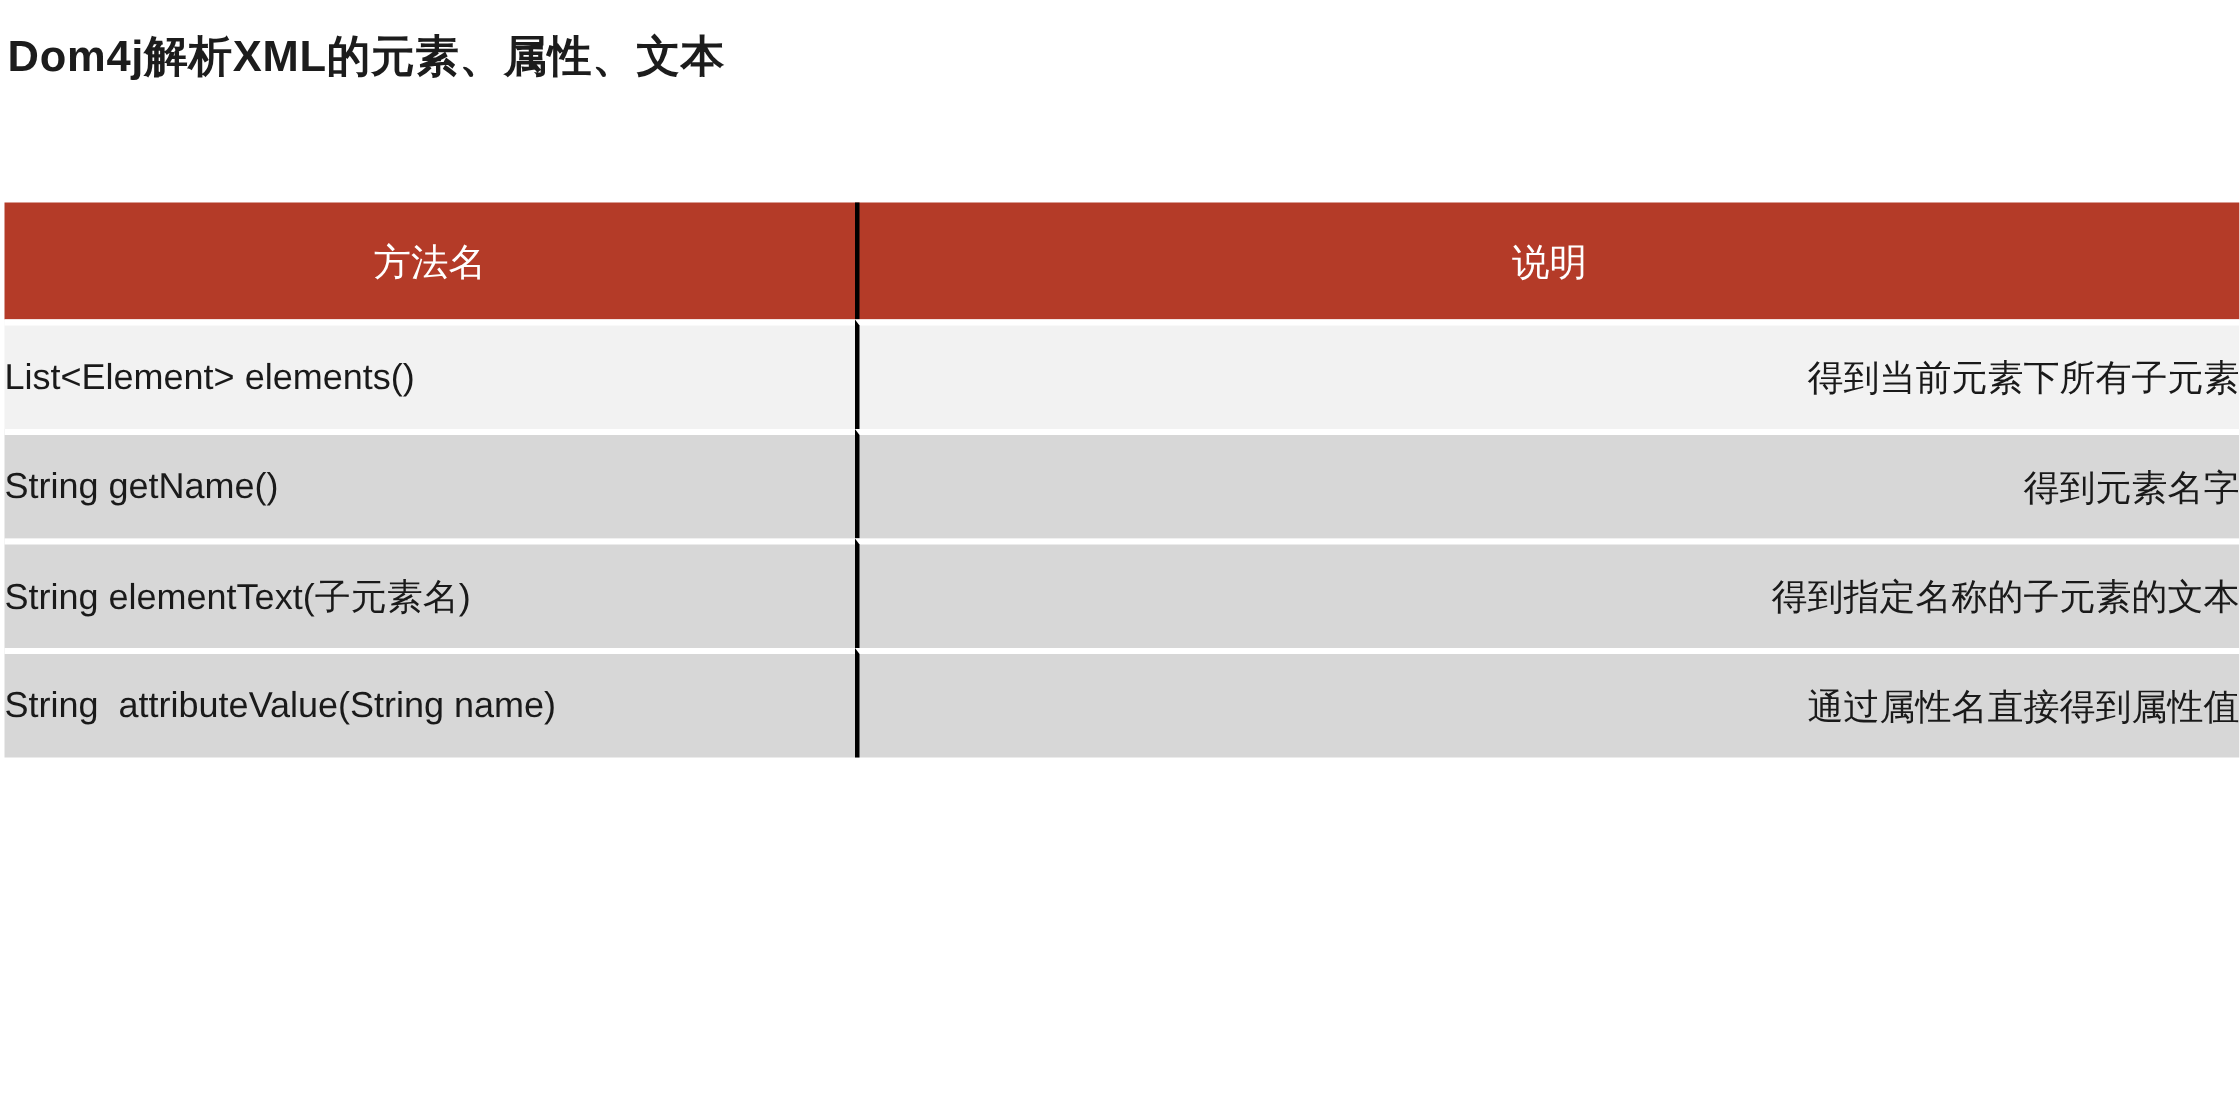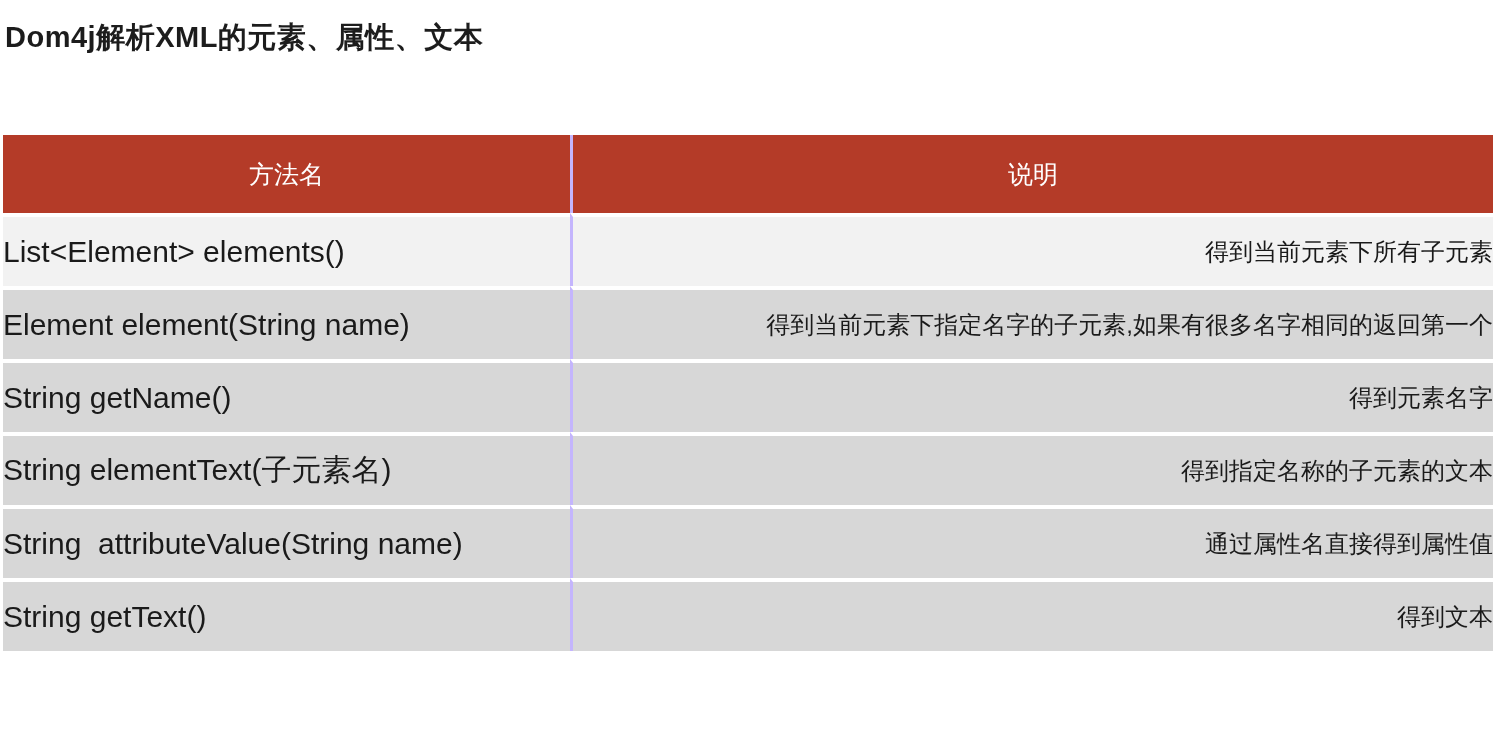--- a/index.html
+++ b/index.html
@@ -47,32 +47,32 @@
     height: 78px;
     background: #b43b28;
     color: #ffffff;
     font-size: 25px;
     font-weight: 400;
     text-align: center;
     margin-top: 16px;
   }
   table.methods th.desc-col,
   table.methods td.desc-col {
-    border-left: 3px solid #c4b5fd;
+    border-left: 3px solid #000000;
   }
   
   table.methods td {
     height: 73px;
     border-top: 4px solid #ffffff;
     color: #1a1a1a;
   }
   table.methods tr.band-light td { background: #f2f2f2; }
   table.methods tr.band-dark  td { background: #d7d7d7; }
   td.method-col {
-    font-size: 30px;
+    font-size: 24px;
     text-align: left;
     padding-left: 13px;
     white-space: pre-wrap;
   }
   td.desc-col {
     font-size: 24px;
     text-align: right;
   }
 </style>
 </head>
@@ -92,35 +92,27 @@
         <th class="method-header">方法名</th>
         <th class="desc-col">说明</th>
       </tr>
     </thead>
     <tbody>
       <tr class="band-light">
         <td class="method-col">List&lt;Element&gt; elements()</td>
         <td class="desc-col">得到当前元素下所有子元素</td>
       </tr>
       <tr class="band-dark">
-        <td class="method-col">Element element(String name)</td>
-        <td class="desc-col">得到当前元素下指定名字的子元素,如果有很多名字相同的返回第一个</td>
-      </tr>
-      <tr class="band-dark">
         <td class="method-col">String getName()</td>
         <td class="desc-col">得到元素名字</td>
       </tr>
       <tr class="band-dark">
         <td class="method-col">String elementText(子元素名)</td>
         <td class="desc-col">得到指定名称的子元素的文本</td>
       </tr>
       <tr class="band-dark">
         <td class="method-col">String  attributeValue(String name)</td>
         <td class="desc-col">通过属性名直接得到属性值</td>
       </tr>
-      <tr class="band-dark">
-        <td class="method-col">String getText()</td>
-        <td class="desc-col">得到文本</td>
-      </tr>
     </tbody>
   </table>
 
 </div>
 
 </body></html>

